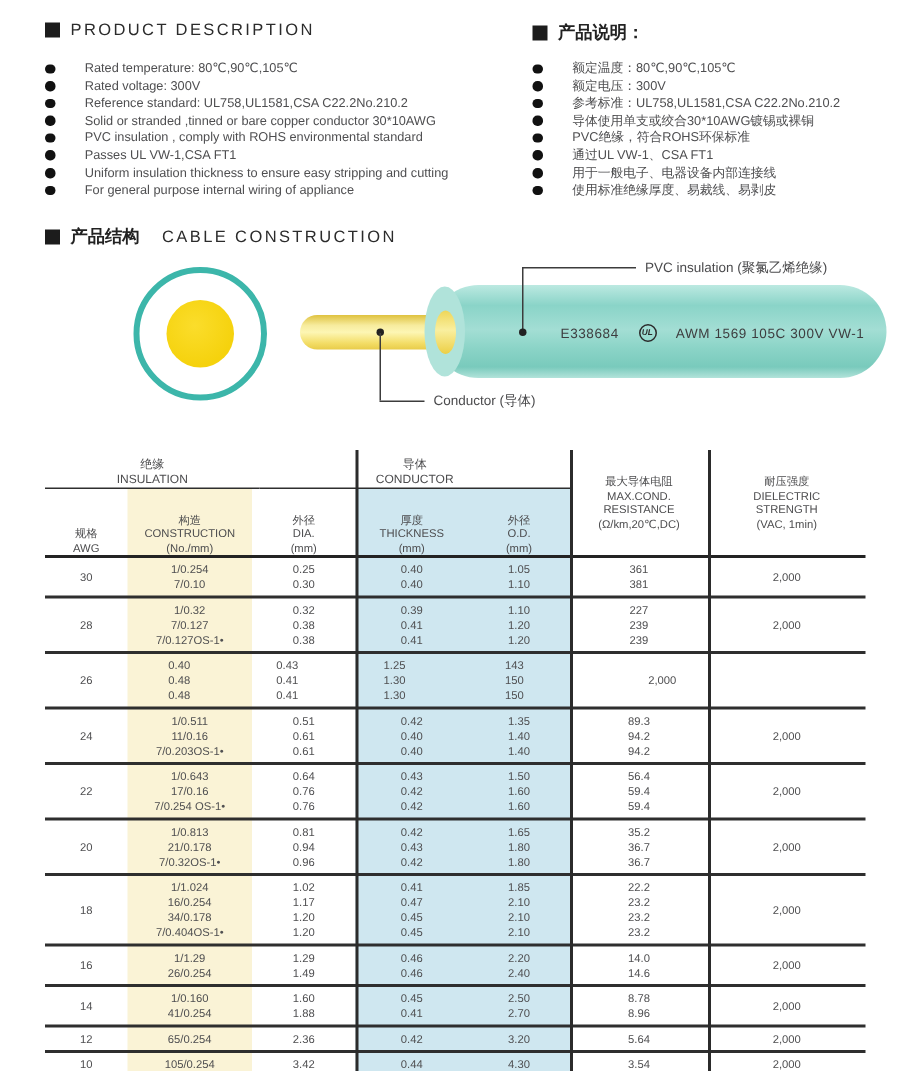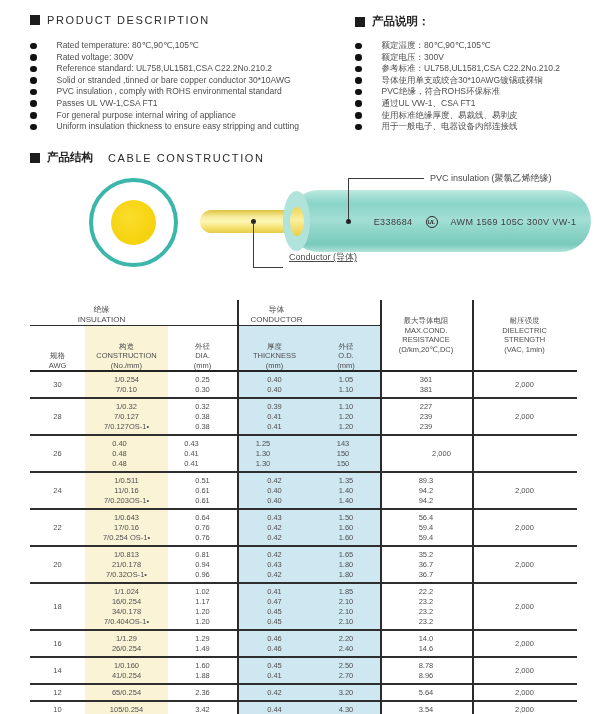--- a/index.html
+++ b/index.html
@@ -116,25 +116,25 @@
     <div class="bitem">
       <span class="bdot"></span>
       <span class="btext">PVC insulation , comply with ROHS environmental standard</span>
     </div>
     <div class="bitem">
       <span class="bdot"></span>
       <span class="btext">Passes UL VW-1,CSA FT1</span>
     </div>
     <div class="bitem">
       <span class="bdot"></span>
+      <span class="btext">Uniform insulation thickness to ensure easy stripping and cutting</span>
+    </div>
+    <div class="bitem">
+      <span class="bdot"></span>
       <span class="btext">For general purpose internal wiring of appliance</span>
-    </div>
-    <div class="bitem">
-      <span class="bdot"></span>
-      <span class="btext">Uniform insulation thickness to ensure easy stripping and cutting</span>
     </div>
   </div>
 
 <div class="abs sec-title" style="left:355px;top:14px;">
   <span class="sq"></span>
   <span class="zh">产品说明：</span>
 </div>
 <div class="abs blist" style="left:355px;top:41px;width:248px;">
     <div class="bitem">
       <span class="bdot"></span>
@@ -155,25 +155,25 @@
     <div class="bitem">
       <span class="bdot"></span>
       <span class="btext">PVC绝缘，符合ROHS环保标准</span>
     </div>
     <div class="bitem">
       <span class="bdot"></span>
       <span class="btext">通过UL VW-1、CSA FT1</span>
     </div>
     <div class="bitem">
       <span class="bdot"></span>
+      <span class="btext">用于一般电子、电器设备内部连接线</span>
+    </div>
+    <div class="bitem">
+      <span class="bdot"></span>
       <span class="btext">使用标准绝缘厚度、易裁线、易剥皮</span>
-    </div>
-    <div class="bitem">
-      <span class="bdot"></span>
-      <span class="btext">用于一般电子、电器设备内部连接线</span>
     </div>
   </div>
 
 <div class="abs sec-title" style="left:30px;top:150px;">
   <span class="sq"></span>
   <span class="zh">产品结构</span>
   <span class="en" style="margin-left:8px;">CABLE  CONSTRUCTION</span>
 </div>
 
 <div class="abs xsec-ring"></div>
@@ -192,21 +192,21 @@
 </div>
 
 <div class="abs callout-line" style="left:348px;top:177.5px;width:76px;height:1px;"></div>
 <div class="abs callout-line" style="left:348px;top:178px;width:1px;height:43px;"></div>
 <div class="abs callout-dot" style="left:346px;top:219px;"></div>
 <div class="abs callout-text" style="left:430px;top:172px;">PVC insulation (聚氯乙烯绝缘)</div>
 
 <div class="abs callout-dot" style="left:251px;top:219px;"></div>
 <div class="abs callout-line" style="left:253px;top:222px;width:1px;height:45px;"></div>
 <div class="abs callout-line" style="left:253px;top:266.5px;width:30px;height:1px;"></div>
-<div class="abs callout-text" style="left:289px;top:251px;text-decoration:underline;">Conductor (导体)</div>
+<div class="abs callout-text" style="left:289px;top:261px;">Conductor (导体)</div>
 
 <div class="abs spec">
   <div class="stripe yellow"></div>
   <div class="stripe blue"></div>
 
   <div class="thead">
     <div class="grow">
       <div class="gcell g2">
         <span>绝缘</span>
         <span>INSULATION</span>

